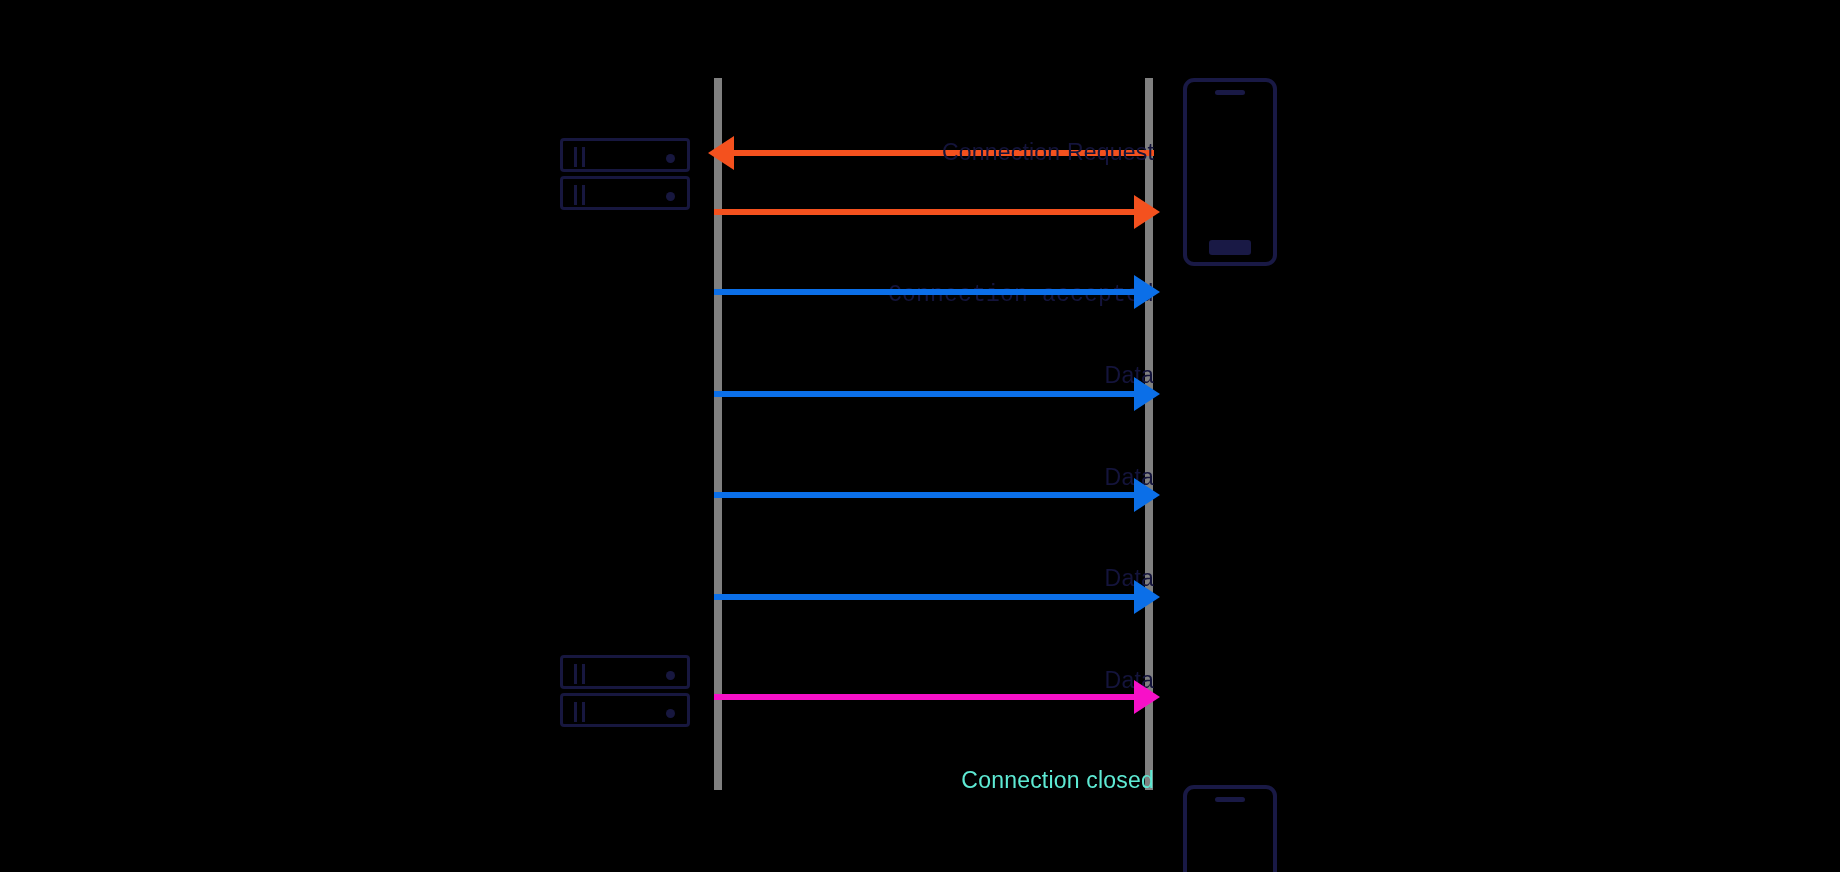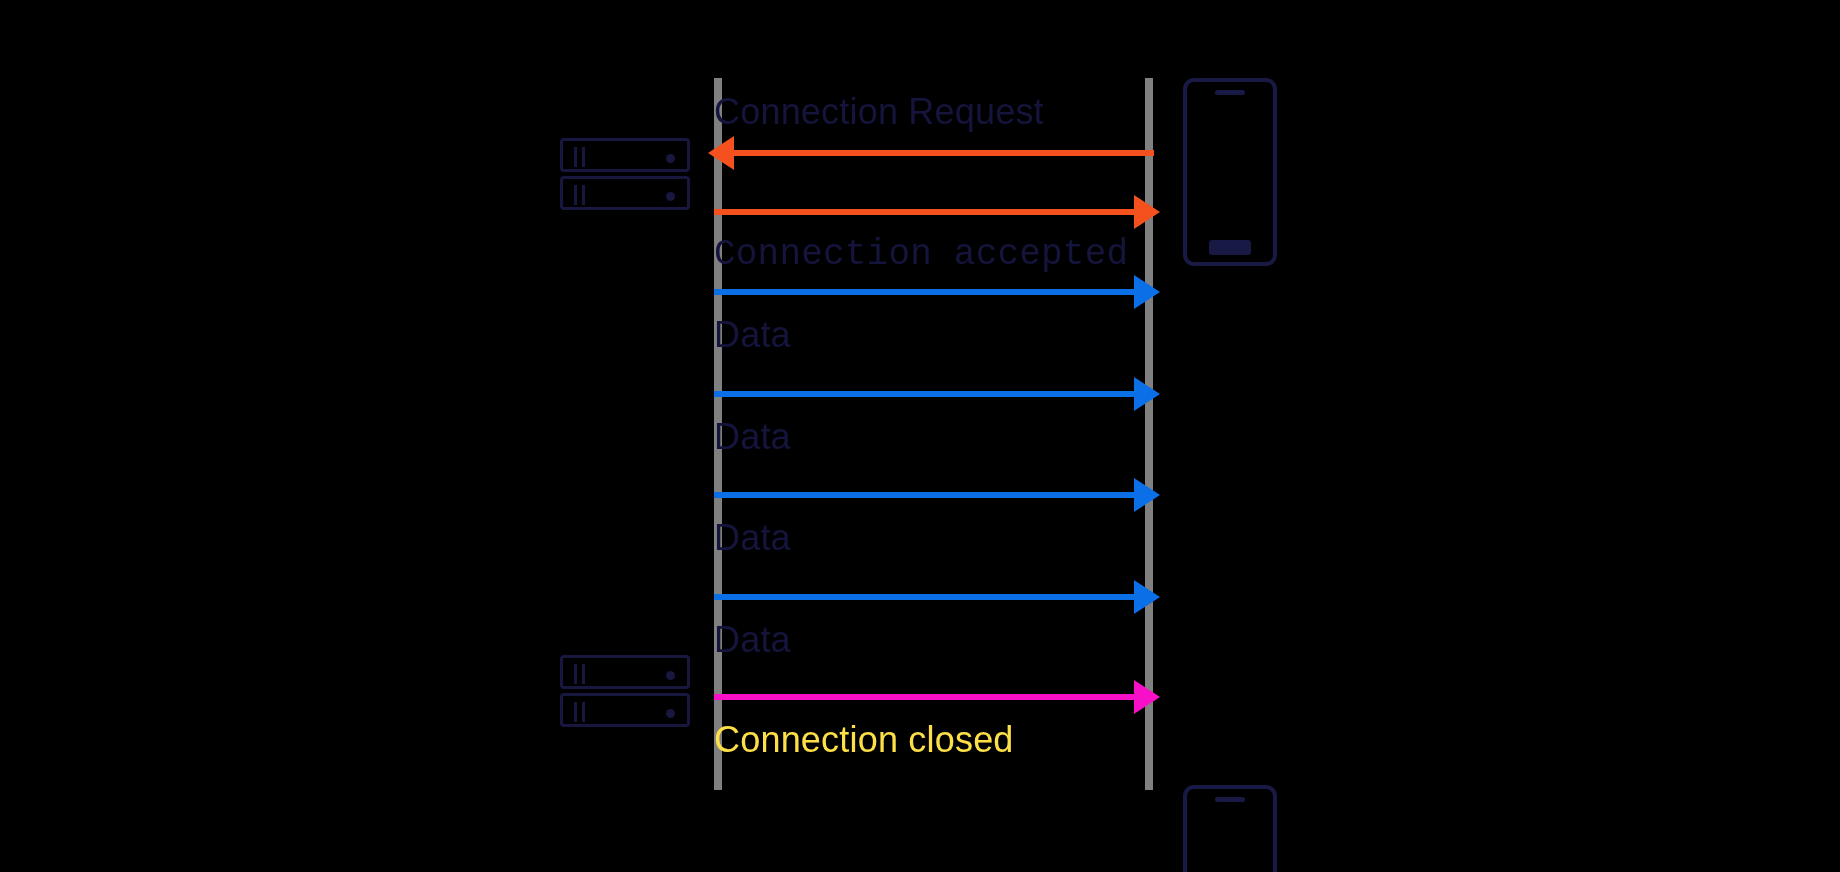--- a/index.html
+++ b/index.html
@@ -63,25 +63,26 @@
   }
   .dir-left .msg-head {
     left: -6px;
     border-right-width: 26px;
     border-right-style: solid;
   }
   .msg-label {
     position: absolute;
     left: 0;
     width: 100%;
-    text-align: left;
-    font-size: 36px;
+    text-align: right;
+    font-size: 23px;
     color: #14143c;
     white-space: nowrap;
     letter-spacing: 0.2px;
+    margin-top: 48px;
   }
   .label-above { top: -62px; }
   .label-below { top: 22px; }
 
   
   .node-icon {
     position: absolute;
   }
 
   
@@ -225,16 +226,16 @@
 
   <div class="message dir-right" style="top:597px;">
     <div class="msg-line" style="background: rgb(11, 111, 232);"></div>
     <div class="msg-head" style="border-left-color: rgb(11, 111, 232);"></div>
     <div class="msg-label label-below" style="color: rgb(20, 20, 60);">Data</div>
   </div>
 
   <div class="message dir-right" style="top:697px;">
     <div class="msg-line" style="background: rgb(247, 16, 200);"></div>
     <div class="msg-head" style="border-left-color: rgb(247, 16, 200);"></div>
-    <div class="msg-label label-below" style="color: #fde047;">Connection closed</div>
+    <div class="msg-label label-below" style="color: #5eead4;">Connection closed</div>
   </div>
 
 </div>
 
 </body></html>

